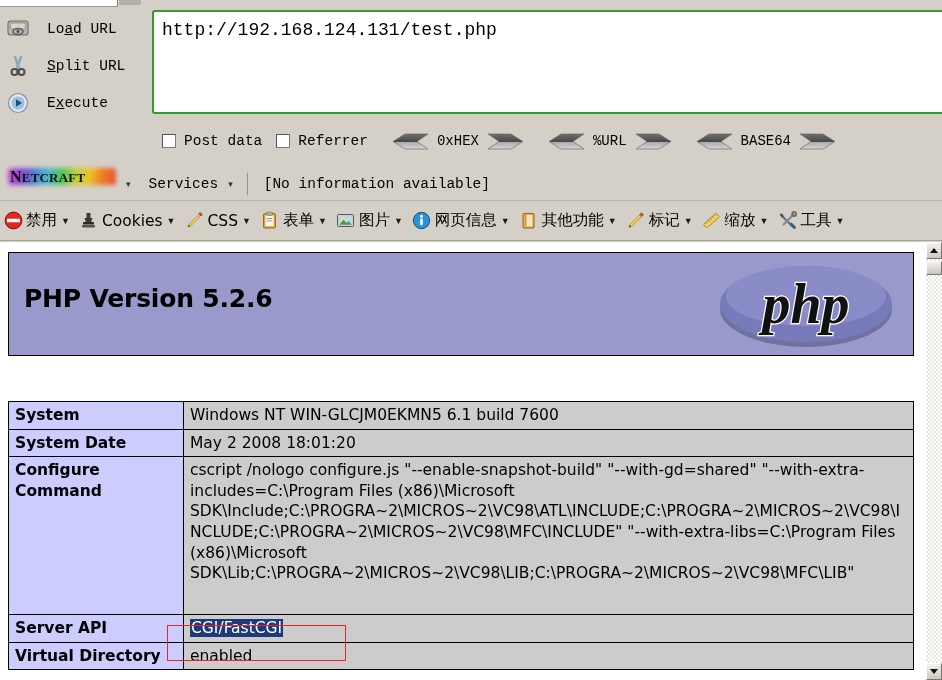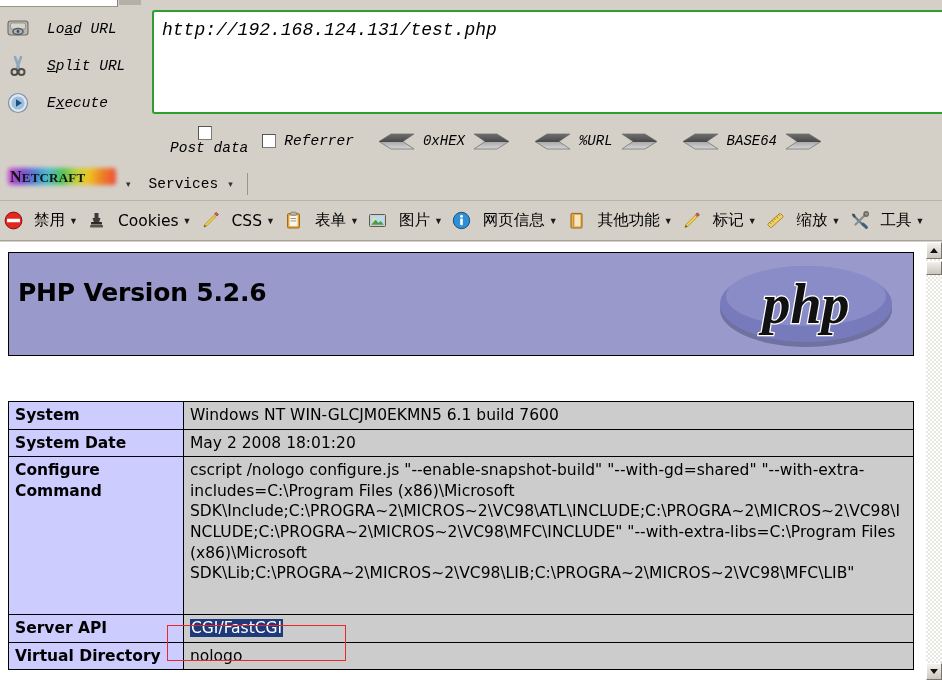--- a/index.html
+++ b/index.html
@@ -21,21 +21,20 @@
   }
   .top-sliver-btn {
     position: absolute; left: 119px; top: 0; width: 22px; height: 5px;
     background: #b5b0a6;
   }
 
   
   .hackbar {
     position: absolute; left: 0; top: 7px; width: 850px; height: 160px;
     background: #d4d0c8;
-    font-style: italic;
   }
   .hb-actions { position: absolute; left: 0; top: 0; width: 152px; height: 112px; }
   .hb-row {
     position: absolute; left: 0; width: 152px; height: 37px;
     display: flex; align-items: center;
   }
   .hb-row.r1 { top: 3px; }
   .hb-row.r2 { top: 40px; }
   .hb-row.r3 { top: 77px; }
   .hb-ico {
@@ -57,21 +56,21 @@
     font-size: 18px; color: #000; line-height: 1.35;
     overflow: hidden; white-space: pre-wrap; word-break: break-all;
   }
 
   
   .opt-strip {
     position: absolute; left: 0; top: 118px; width: 942px; height: 32px;
     display: flex; align-items: center;
   }
   .opt-chk { display: flex; align-items: center; margin-left: 14px; }
-  .opt-chk:first-child { margin-left: 162px; flex-direction: column; }
+  .opt-chk:first-child { margin-left: 162px; }
   .chkbox {
     width: 14px; height: 14px; background: #fff;
     border: 1px solid #7b7b7b; border-top-color:#555; border-left-color:#555;
     display: inline-block;
   }
   .opt-txt {
     font-family: "Liberation Mono", monospace; font-size: 14.5px;
     color: #000; margin-left: 8px; white-space: nowrap;
   }
   .enc-group { display: flex; align-items: center; margin-left: 24px; }
@@ -117,36 +116,36 @@
   .wd-bar {
     position: absolute; left: 0; top: 201px; width: 942px; height: 40px;
     background: #d4d0c8; display: flex; align-items: center;
     border-bottom: 1px solid #a8a39a;
   }
   .wd-item {
     display: flex; align-items: center; margin-left: 9px; white-space: nowrap;
   }
   .wd-item:first-child { margin-left: 3px; }
   .wd-ico { width: 20px; height: 20px; display:flex; align-items:center; justify-content:center; }
-  .wd-txt { font-size: 15.5px; color: #000; margin-left: 11px;
+  .wd-txt { font-size: 15.5px; color: #000; margin-left: 3px;
             font-family: "DejaVu Sans", sans-serif; }
   .wd-car { margin-left: 4px; font-size: 9px; color: #1a1a1a; }
 
   
   .content {
     position: absolute; left: 0; top: 242px; width: 926px; height: 438px;
     background: #ffffff; overflow: hidden;
   }
   .php-banner {
     position: absolute; left: 8px; top: 10px; width: 906px; height: 104px;
     background: #9999cc; border: 1px solid #000;
     border-top-color:#000; border-left-color:#000;
   }
   .php-banner h1 {
-    position: absolute; left: 8px; top: 24px; margin: 1px;
+    position: absolute; left: 8px; top: 24px; margin: 7px;
     font-size: 25px; font-weight: bold; color: #000;
     font-family: "DejaVu Sans", sans-serif; letter-spacing: -.2px;
   }
   .php-logo { position: absolute; right: 12px; top: 6px; width: 190px; height: 92px; }
 
   .info-table {
     position: absolute; left: 8px; top: 159px; width: 906px;
     border-collapse: collapse; table-layout: fixed;
   }
   .info-table td {
@@ -328,20 +327,21 @@
     <div class="nc-logo">
       <div class="nc-rainbow"></div>
       <div class="nc-text">
         <span>N</span><span class="small">ETCRAFT</span>
       </div>
     </div>
     <span class="nc-caret">▾</span>
     <span class="nc-item">Services</span>
       <span class="nc-caret">▾</span>
     <span class="nc-sep"></span>
+    <span class="nc-info">[No information available]</span>
   </div>
 
   <div class="wd-bar">
 
     <div class="wd-item">
       <span class="wd-ico">
         <svg width="19" height="19" viewBox="0 0 19 19">
           <circle cx="9.5" cy="9.5" r="8.4" fill="#e02a21" stroke="#8b0f0a" stroke-width="1"></circle>
           <rect x="3" y="7.7" width="13" height="3.6" rx=".6" fill="#fff"></rect>
         </svg>
@@ -494,21 +494,21 @@
           <td class="v">cscript /nologo configure.js "--enable-snapshot-build" "--with-gd=shared" "--with-extra-includes=C:\Program Files (x86)\Microsoft SDK\Include;C:\PROGRA~2\MICROS~2\VC98\ATL\INCLUDE;C:\PROGRA~2\MICROS~2\VC98\INCLUDE;C:\PROGRA~2\MICROS~2\VC98\MFC\INCLUDE" "--with-extra-libs=C:\Program Files (x86)\Microsoft SDK\Lib;C:\PROGRA~2\MICROS~2\VC98\LIB;C:\PROGRA~2\MICROS~2\VC98\MFC\LIB"</td>
         </tr>
         <tr>
           <td class="k">Server API</td>
           <td class="v">
             <span class="sel">CGI/FastCGI</span>
           </td>
         </tr>
         <tr>
           <td class="k">Virtual Directory</td>
-          <td class="v">nologo</td>
+          <td class="v">enabled</td>
         </tr>
       </tbody>
     </table>
   </div>
 
   <div class="redbox"></div>
 
   <div class="scrollbar">
     <div class="sb-btn up">
       <span class="tri u"></span>

